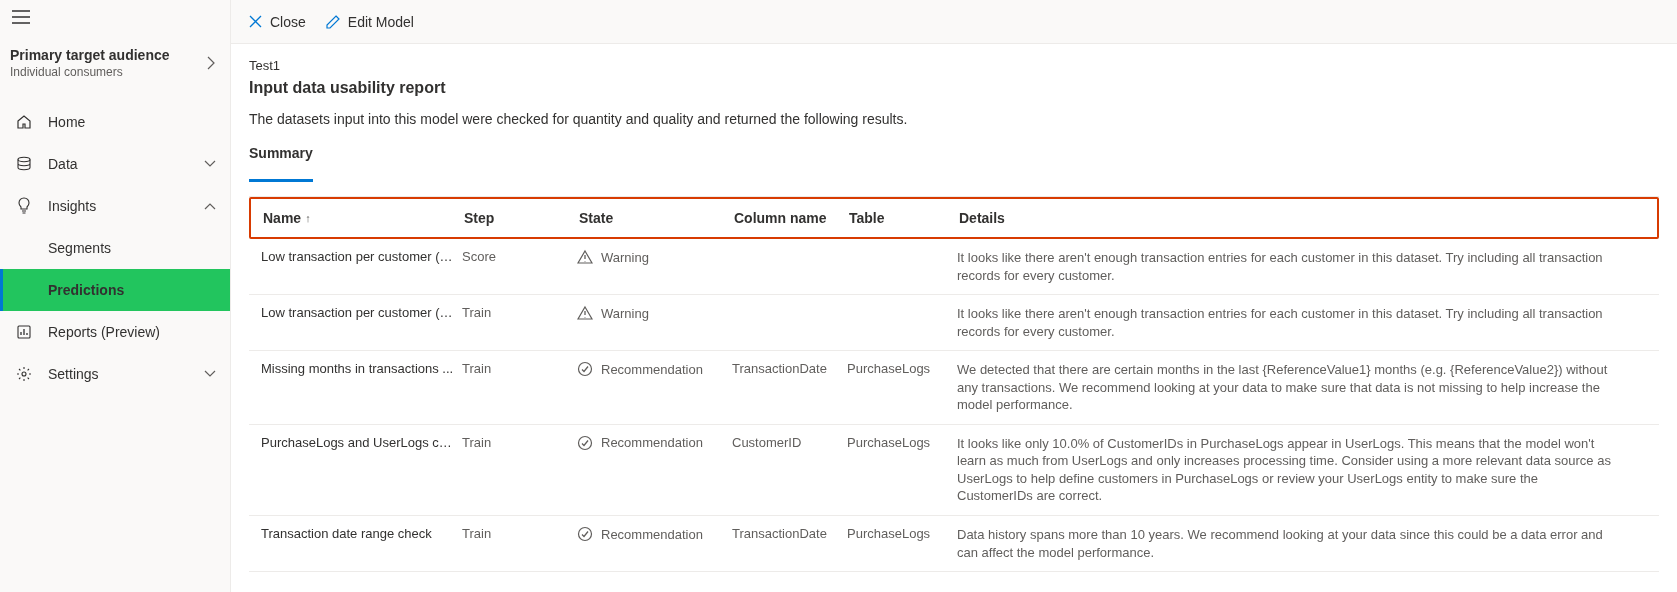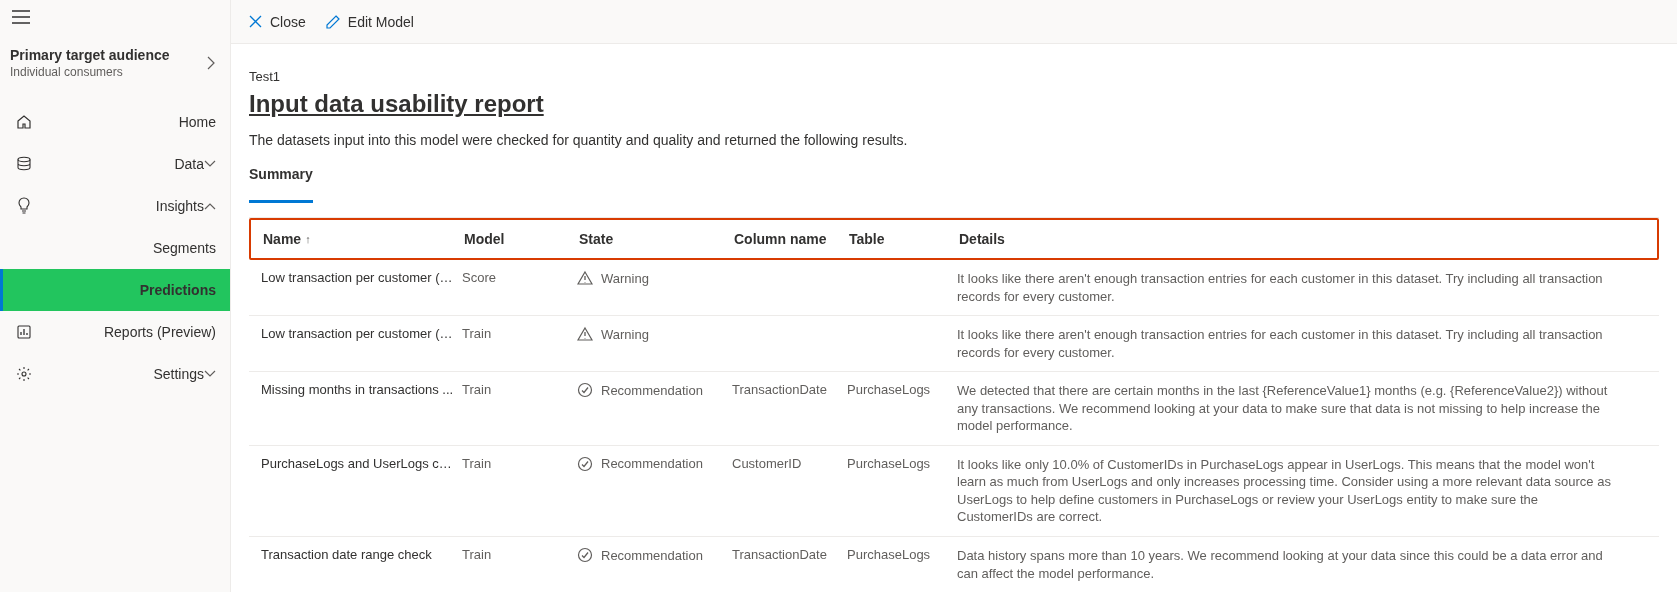--- a/index.html
+++ b/index.html
@@ -13,35 +13,35 @@
   .sidebar-header { padding: 14px 14px 4px 10px; display:flex; align-items:center; cursor:pointer; }
   .sidebar-header-text { flex:1; }
   .sidebar-title { font-weight:600; font-size:14px; color:#323130; }
   .sidebar-subtitle { font-size:12px; color:#605e5c; margin-top:2px; }
   .sidebar-caret { color:#605e5c; }
 
   .nav { margin-top: 18px; }
   .nav-item { display:flex; align-items:center; height:42px; padding:0 14px 0 14px; cursor:pointer; color:#323130; }
   .nav-item.active { background:#22c55e; font-weight:600; }
   .nav-item.active::before { content:""; position:absolute; left:0; width:3px; height:42px; background:#0078d4; }
-  .nav-item-wrap { position:relative;text-align:right; }
+  .nav-item-wrap { position:relative; }
   .nav-icon { width:20px; display:flex; justify-content:center; margin-right:14px; color:#323130; }
   .nav-label { flex:1; font-size:14px; }
   .nav-chevron { color:#605e5c; }
   .nav-sub .nav-item { padding-left: 48px; }
   .nav-sub .nav-item .nav-label { font-size:14px; }
 
   
-  .main { flex:1; background:#fff; display:flex; flex-direction:column; border-left:1px solid #edebe9;gap:11px; }
+  .main { flex:1; background:#fff; display:flex; flex-direction:column; border-left:1px solid #edebe9; }
   .toolbar { height:44px; display:flex; align-items:center; padding:0 18px; gap:20px; background:#faf9f8; border-bottom:1px solid #edebe9; }
   .toolbutton { display:flex; align-items:center; gap:8px; color:#323130; cursor:pointer; font-size:14px; }
   .toolbutton .tb-icon { color:#0078d4; display:flex; }
   .content { padding: 14px 18px 0 18px; }
   .breadcrumb { font-size:13px; color:#323130; margin-bottom:2px; }
-  .page-title { font-size:24px; font-weight:600; margin: 6px 0 14px 0; text-decoration: underline; }
+  .page-title { font-size:16px; font-weight:600; margin: 6px 0 14px 0; }
   .page-desc { font-size:14px; color:#323130; margin-bottom:18px; }
   .tab { display:inline-block; font-size:14px; font-weight:600; color:#323130; padding-bottom:18px; border-bottom:3px solid #0078d4; margin-bottom:14px; }
 
   
   .table-wrap { border-top:1px solid #edebe9; }
   .table-header { display:flex; align-items:center; height:42px; border:2px solid #d83b01;  border-radius:2px; padding:0 8px; }
   .th { font-weight:600; font-size:14px; color:#323130; display:flex; align-items:center; gap:4px; }
   .col-name   { width:205px; padding-left:4px; }
   .col-step   { width:115px; }
   .col-state  { width:155px; }
@@ -200,21 +200,21 @@
       <h1 class="page-title">Input data usability report</h1>
       <div class="page-desc">The datasets input into this model were checked for quantity and quality and returned the following results.</div>
       <div class="tab">Summary</div>
 
       <div class="table-wrap">
         <div class="table-header">
           <div class="th col-name">
             <span>Name</span>
             <span class="sort-arrow">↑</span>
           </div>
-          <div class="th col-step">Model</div>
+          <div class="th col-step">Step</div>
           <div class="th col-state">State</div>
           <div class="th col-column">Column name</div>
           <div class="th col-table">Table</div>
           <div class="th col-details">Details</div>
         </div>
 
         <div id="rows">
             <div class="row">
               <div class="cell col-name">Low transaction per customer (s...</div>
               <div class="cell col-step">Score</div>

